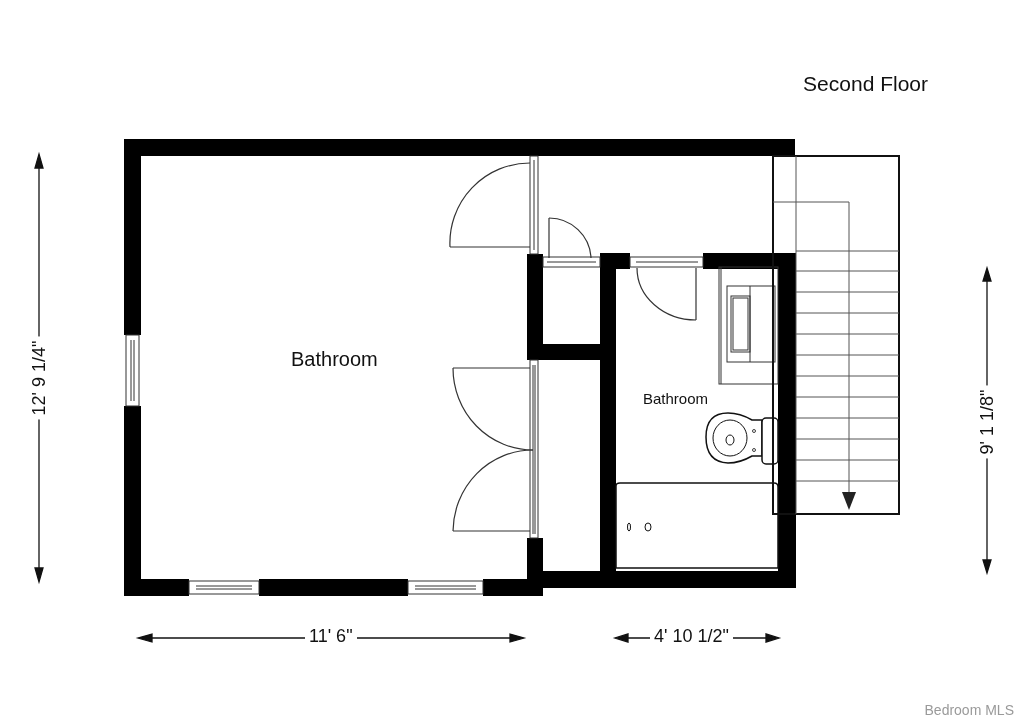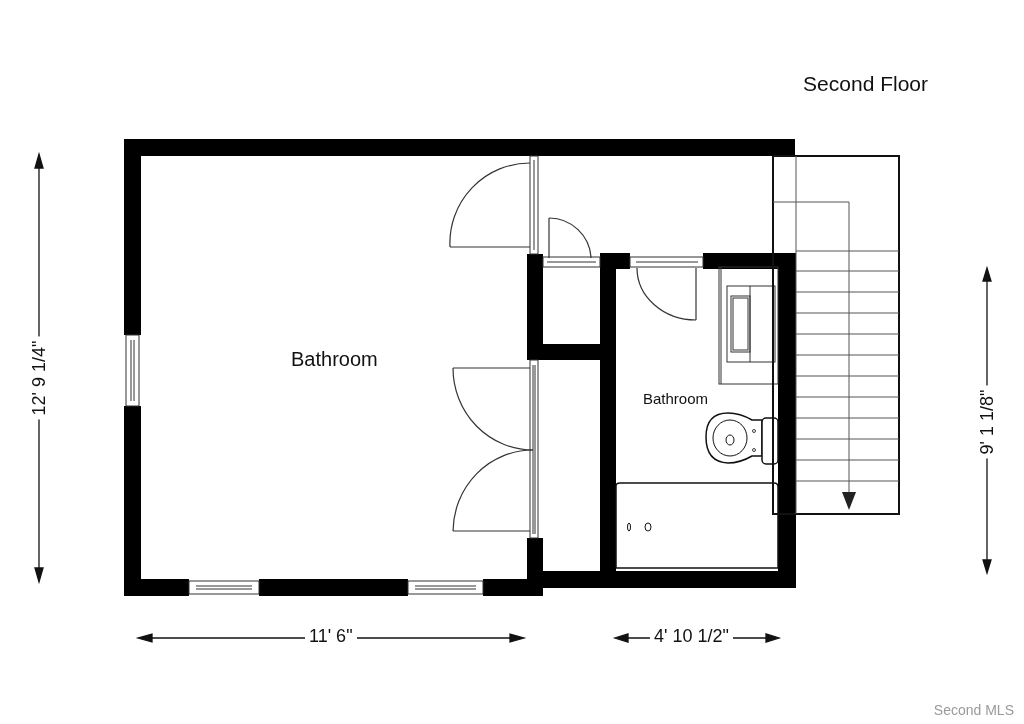--- a/index.html
+++ b/index.html
@@ -163,13 +163,13 @@
 </svg>
 
 <div class="room-label bedroom">Bathroom</div>
 <div class="room-label bathroom">Bathroom</div>
 
 <div class="dim dim-h1">11' 6"</div>
 <div class="dim dim-h2">4' 10 1/2"</div>
 <div class="dim dim-v1">12' 9 1/4"</div>
 <div class="dim dim-v2">9' 1 1/8"</div>
 
-<div class="watermark">Second MLS</div>
+<div class="watermark">Bedroom MLS</div>
 
 </body></html>

